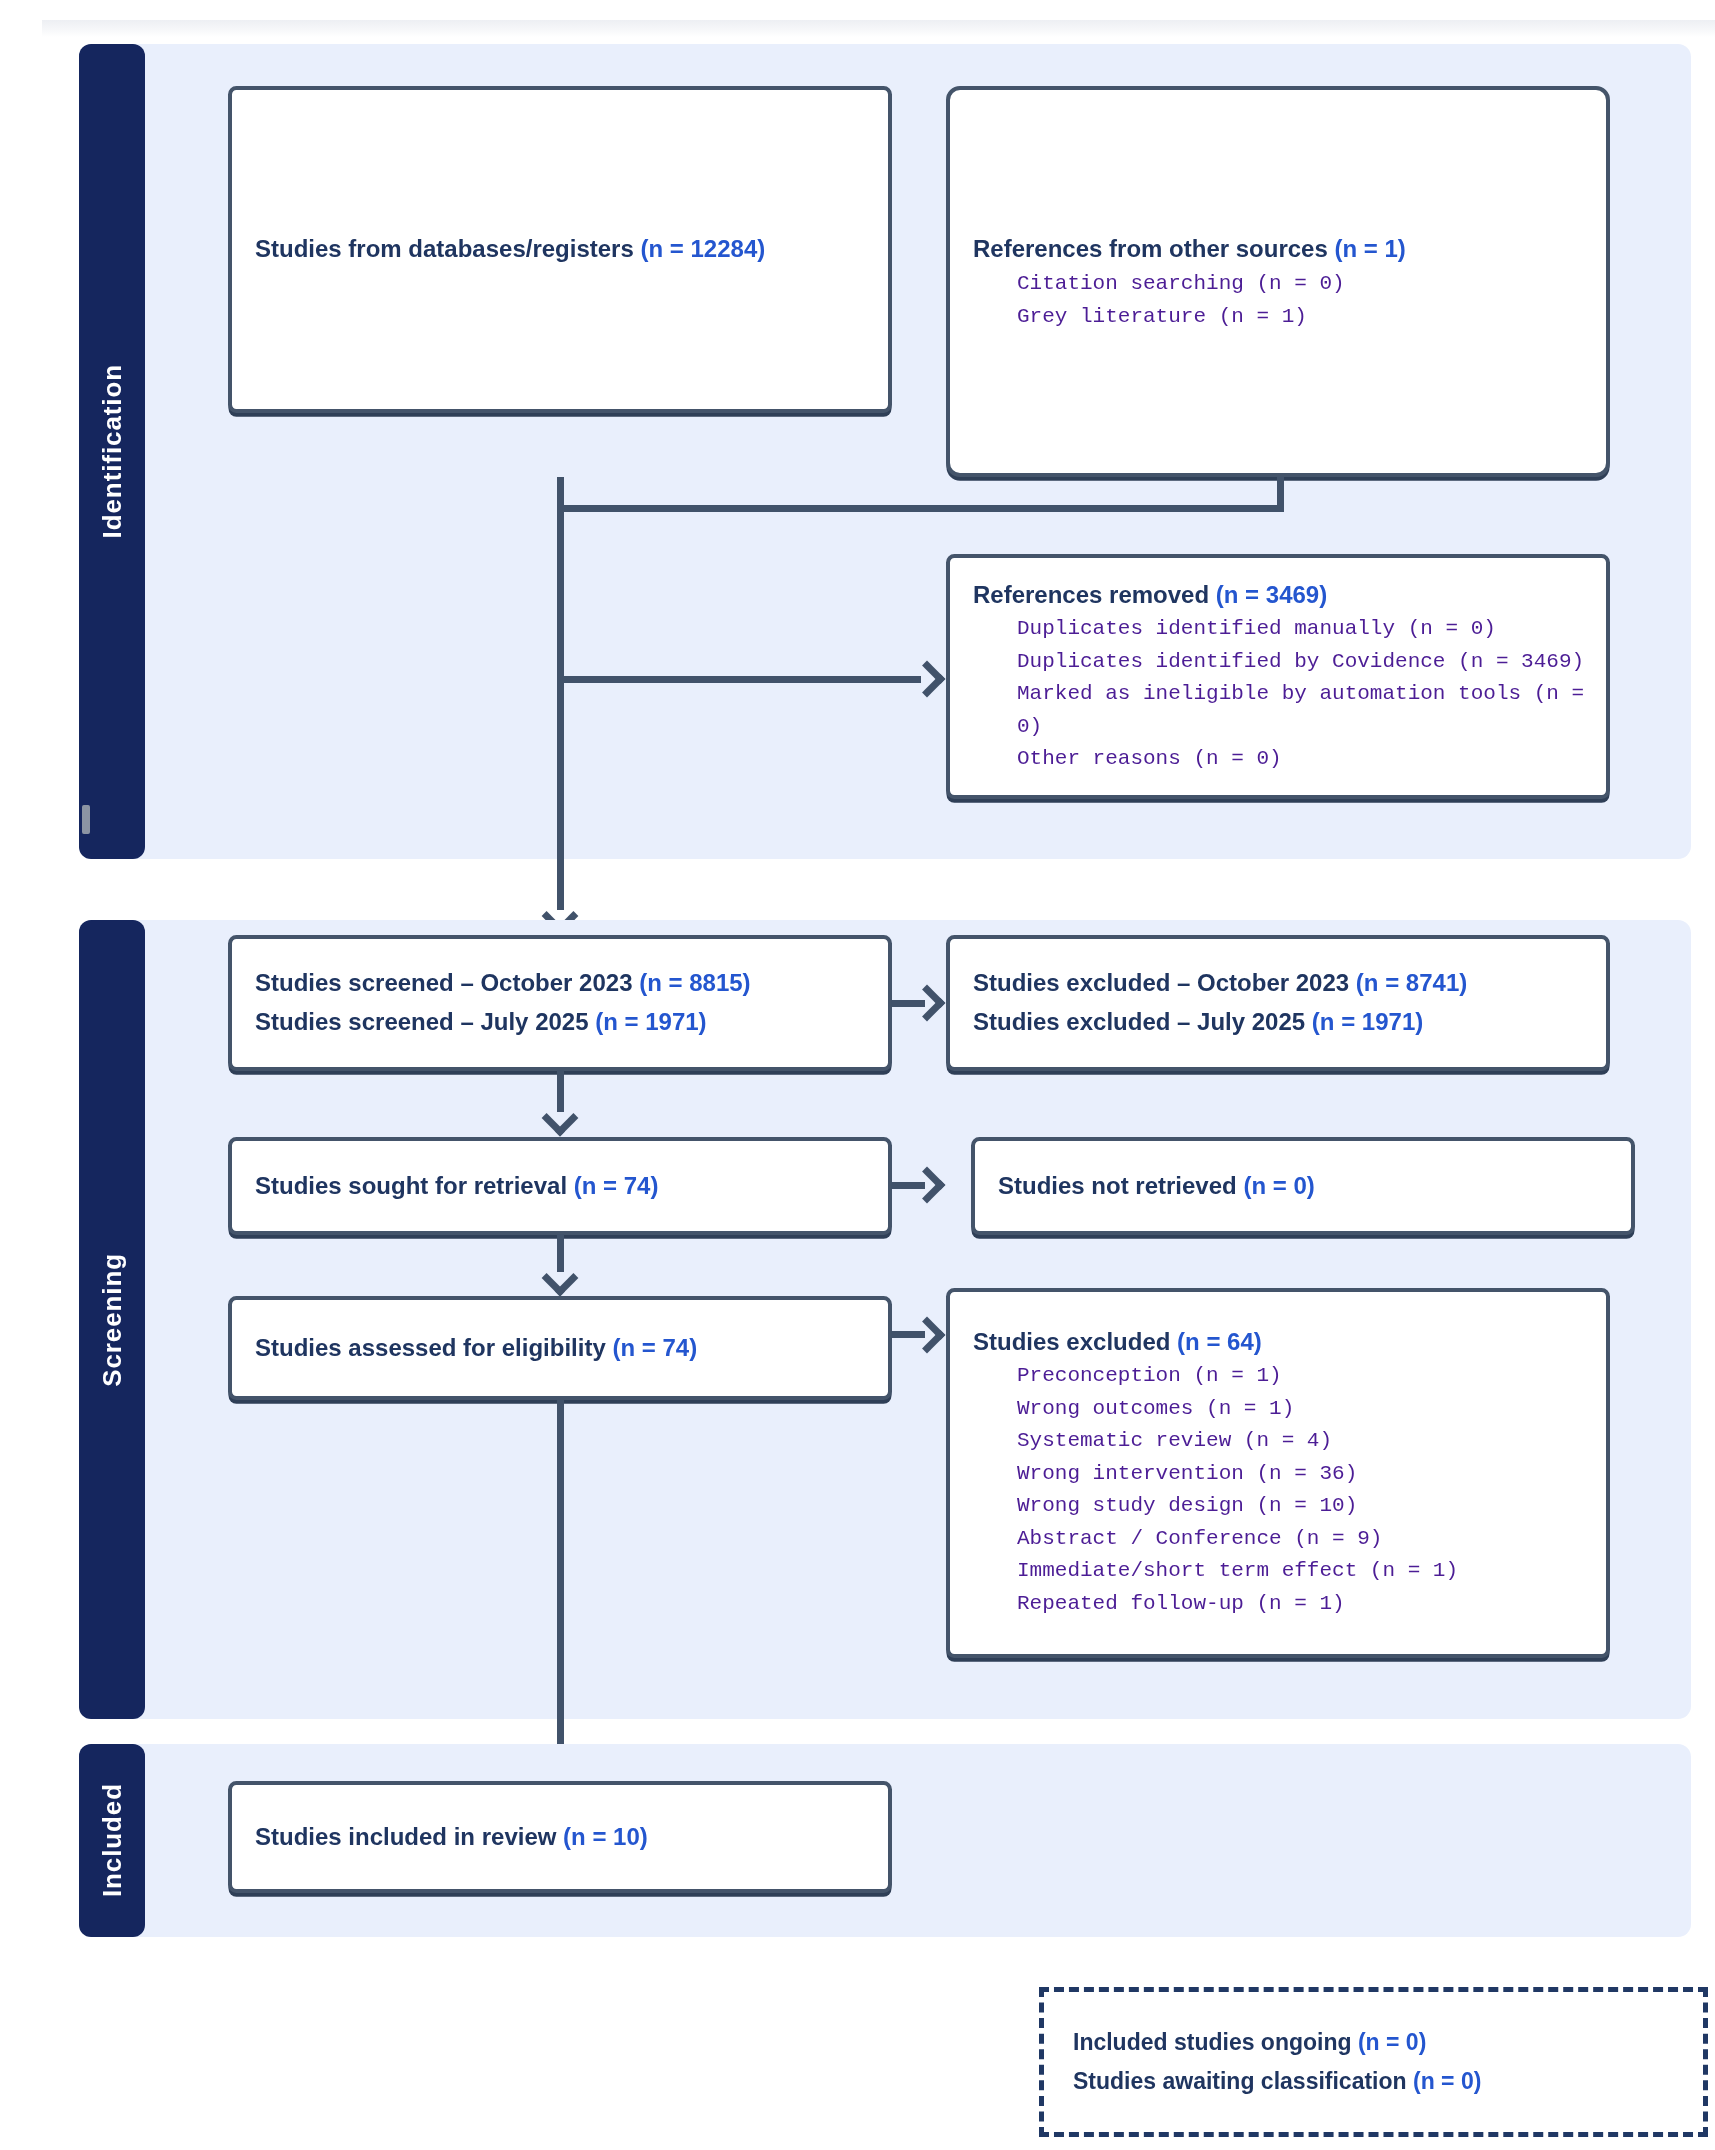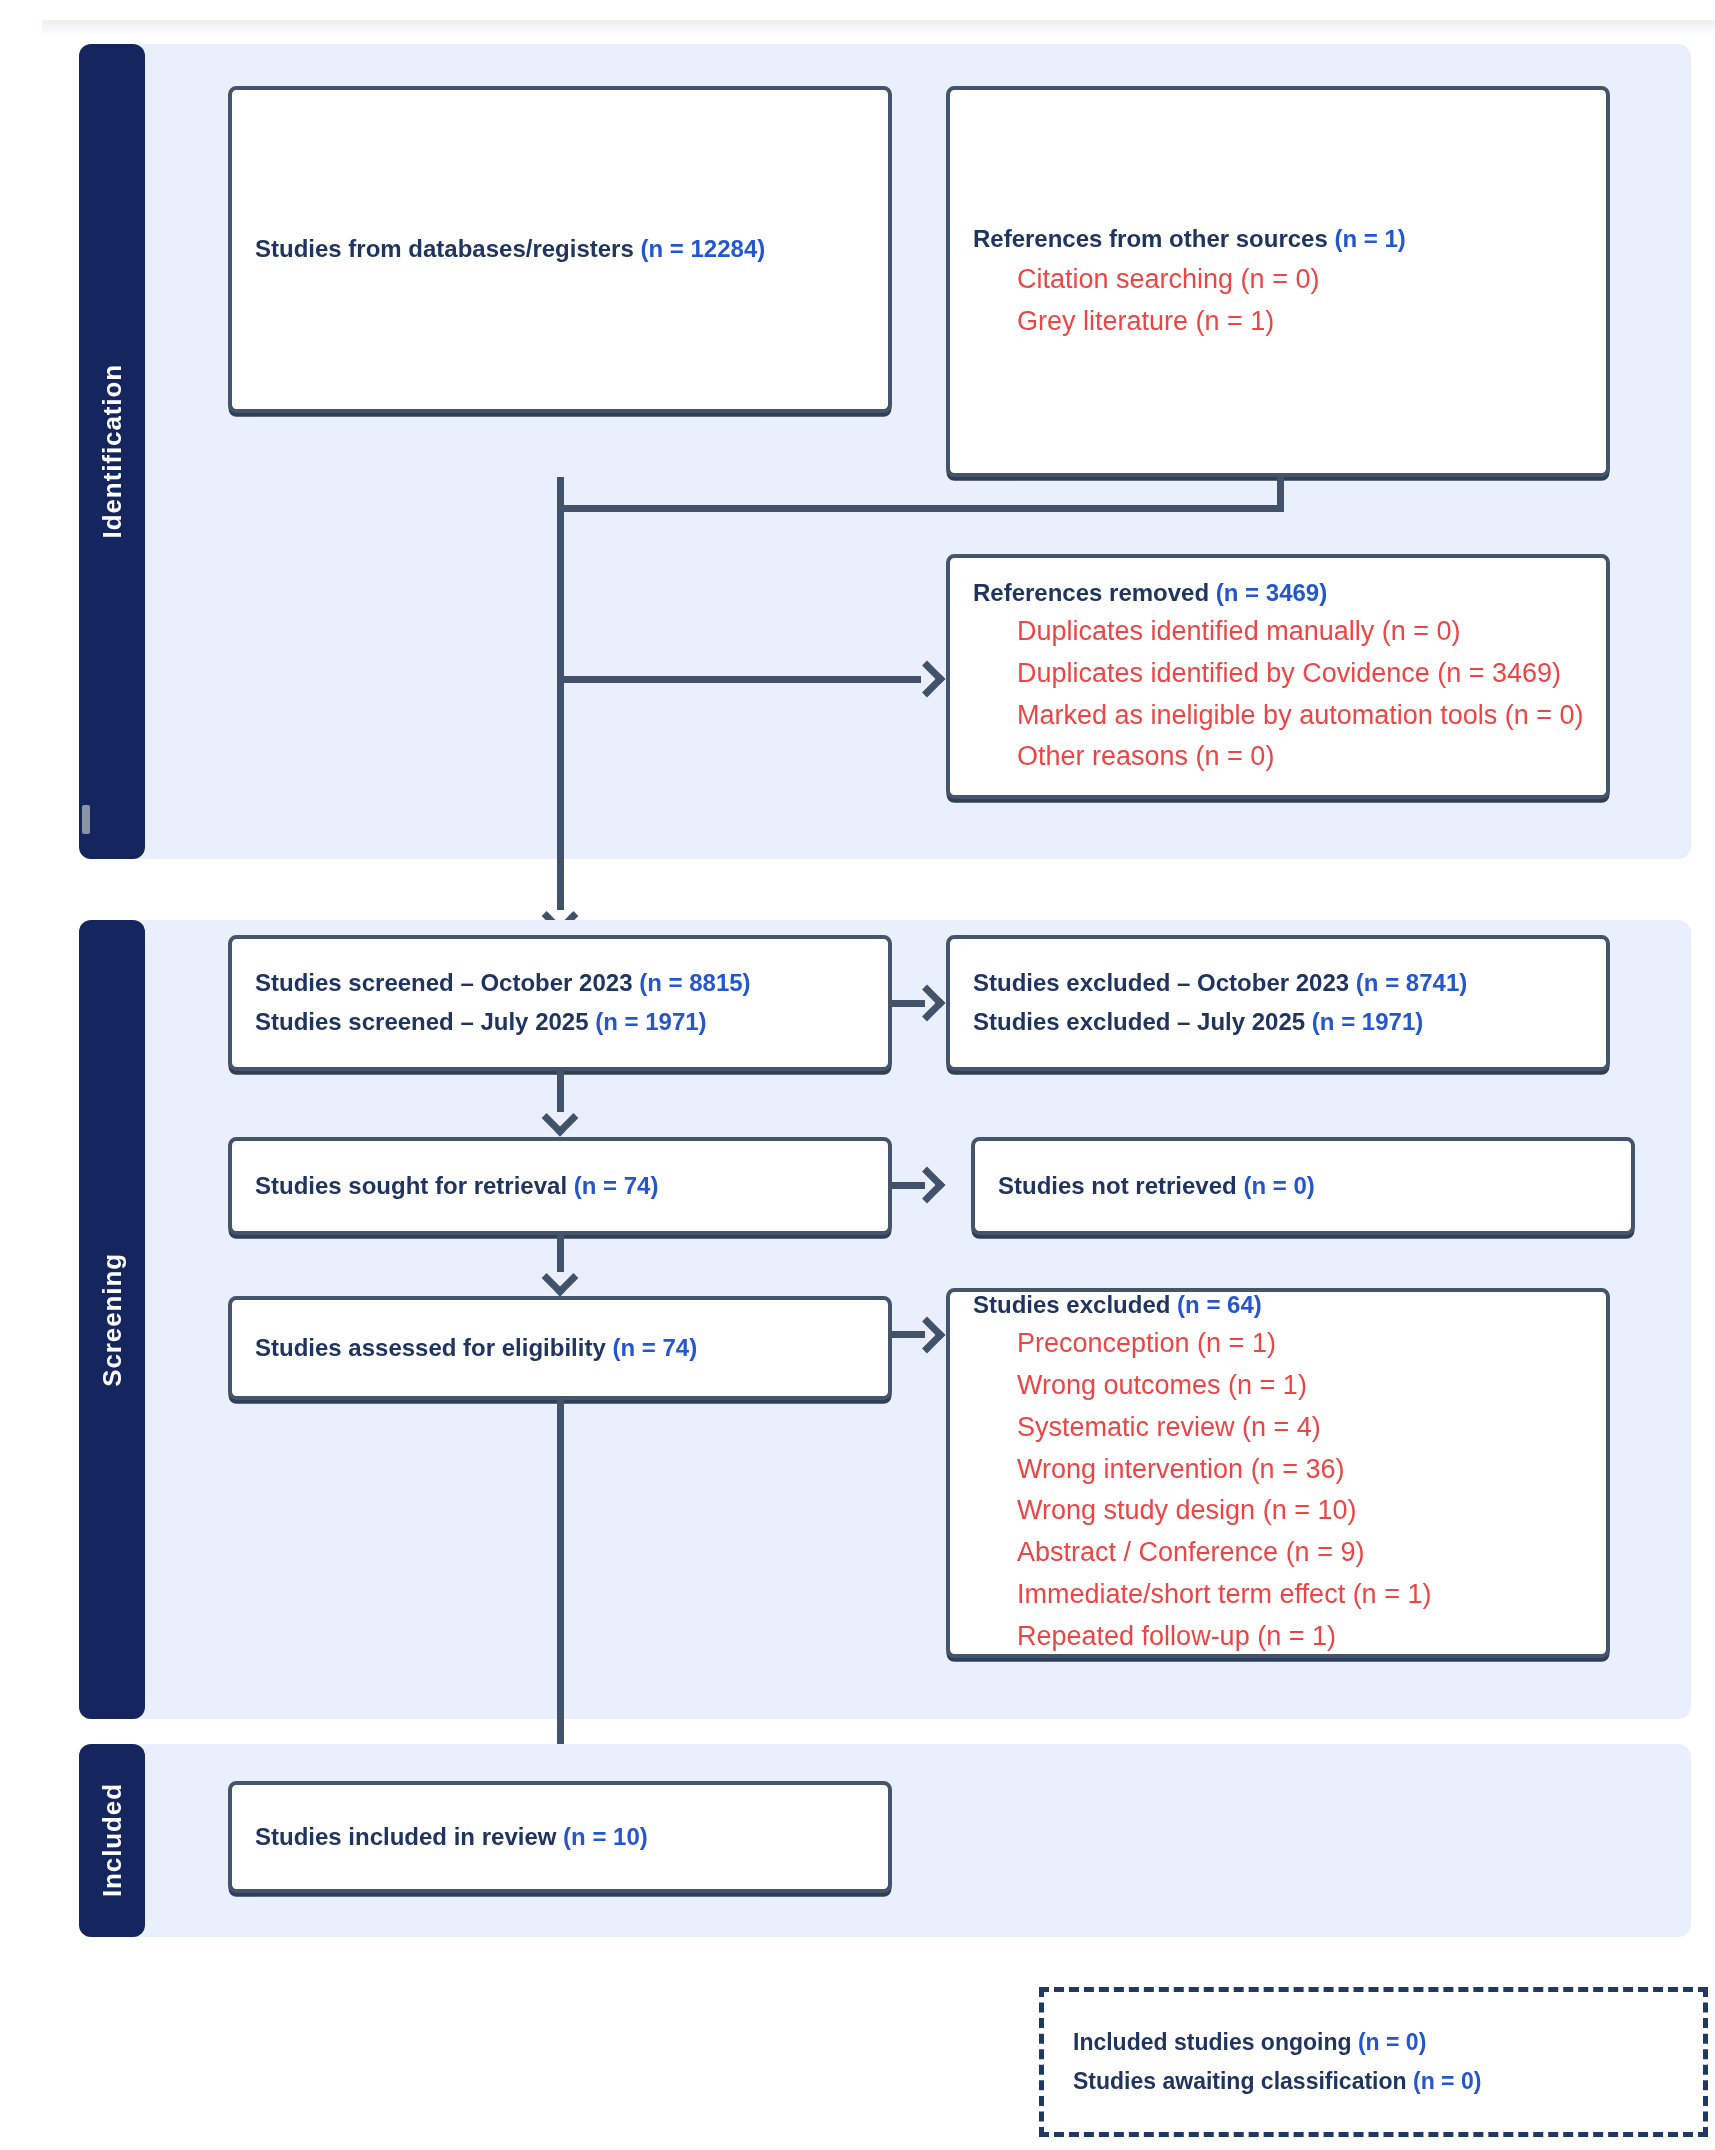--- a/index.html
+++ b/index.html
@@ -11,21 +11,21 @@
   .sidebar{position:absolute;background:#15265e;border-radius:12px;
            display:flex;align-items:center;justify-content:center;}
   .sidebar .vtext{writing-mode:vertical-rl;transform:rotate(180deg);color:#ffffff;
            font-weight:700;font-size:26px;letter-spacing:0.9px;}
   .tick{position:absolute;background:#8b94a3;border-radius:1.9px;}
   .box{position:absolute;box-sizing:border-box;background:#ffffff;border:4.7px solid #44546a;
        border-radius:8.4px;box-shadow:0 4.2px 0 -0.5px #2f3f57;color:#1f3560;
        display:flex;flex-direction:column;justify-content:center;padding:9.3px 14px 9.3px 23px;}
   .main{font-size:24px;font-weight:700;line-height:1.62;color:#1f3560;}
   .n{color:#2456cf;font-weight:700;}
-  .sub{font-size:27px;font-weight:400;line-height:1.55;padding-left:44px;color:#ef4444;}
+  .sub{font-size:21px;font-weight:400;line-height:1.55;padding-left:44px;color:#4c1d95;font-family:Liberation Mono, monospace;}
   .dashedbox{position:absolute;box-sizing:border-box;background:#ffffff;border:5.1px dashed #203864;
        display:flex;flex-direction:column;justify-content:center;padding:9.3px 14px 9.3px 29px;}
   .line{position:absolute;background:#41526a;}
   .chev{position:absolute;width:26px;height:26px;border-right:7px solid #41526a;
         border-bottom:7px solid #41526a;box-sizing:border-box;}
   .chev.down{transform:rotate(45deg);}
   .chev.right{transform:rotate(-45deg);}
 </style>
 </head>
 <body>
@@ -39,21 +39,21 @@
     <span class="vtext">Identification</span>
   </div>
   <div class="tick" style="left:82px;top:805px;width:7.5px;height:29px;"></div>
 
   <div class="box" style="left:228px;top:86px;width:664px;height:327px;">
     <div class="main">
       <span>Studies from databases/registers </span><span class="n">(n = 12284)</span>
     </div>
   </div>
 
-  <div class="box" style="left:946px;top:86px;width:664px;height:391px;">
+  <div class="box" style="left:946px;top:86px;width:664px;height:391px;border-radius:14px;">
     <div class="main">
       <span>References from other sources </span><span class="n">(n = 1)</span>
     </div>
     <div class="sub">Citation searching (n = 0)</div>
     <div class="sub">Grey literature (n = 1)</div>
   </div>
 
   <div class="box" style="left:946px;top:554px;width:664px;height:245px;justify-content:center;">
     <div class="main" style="line-height:1.5;">
       <span>References removed </span><span class="n">(n = 3469)</span>

